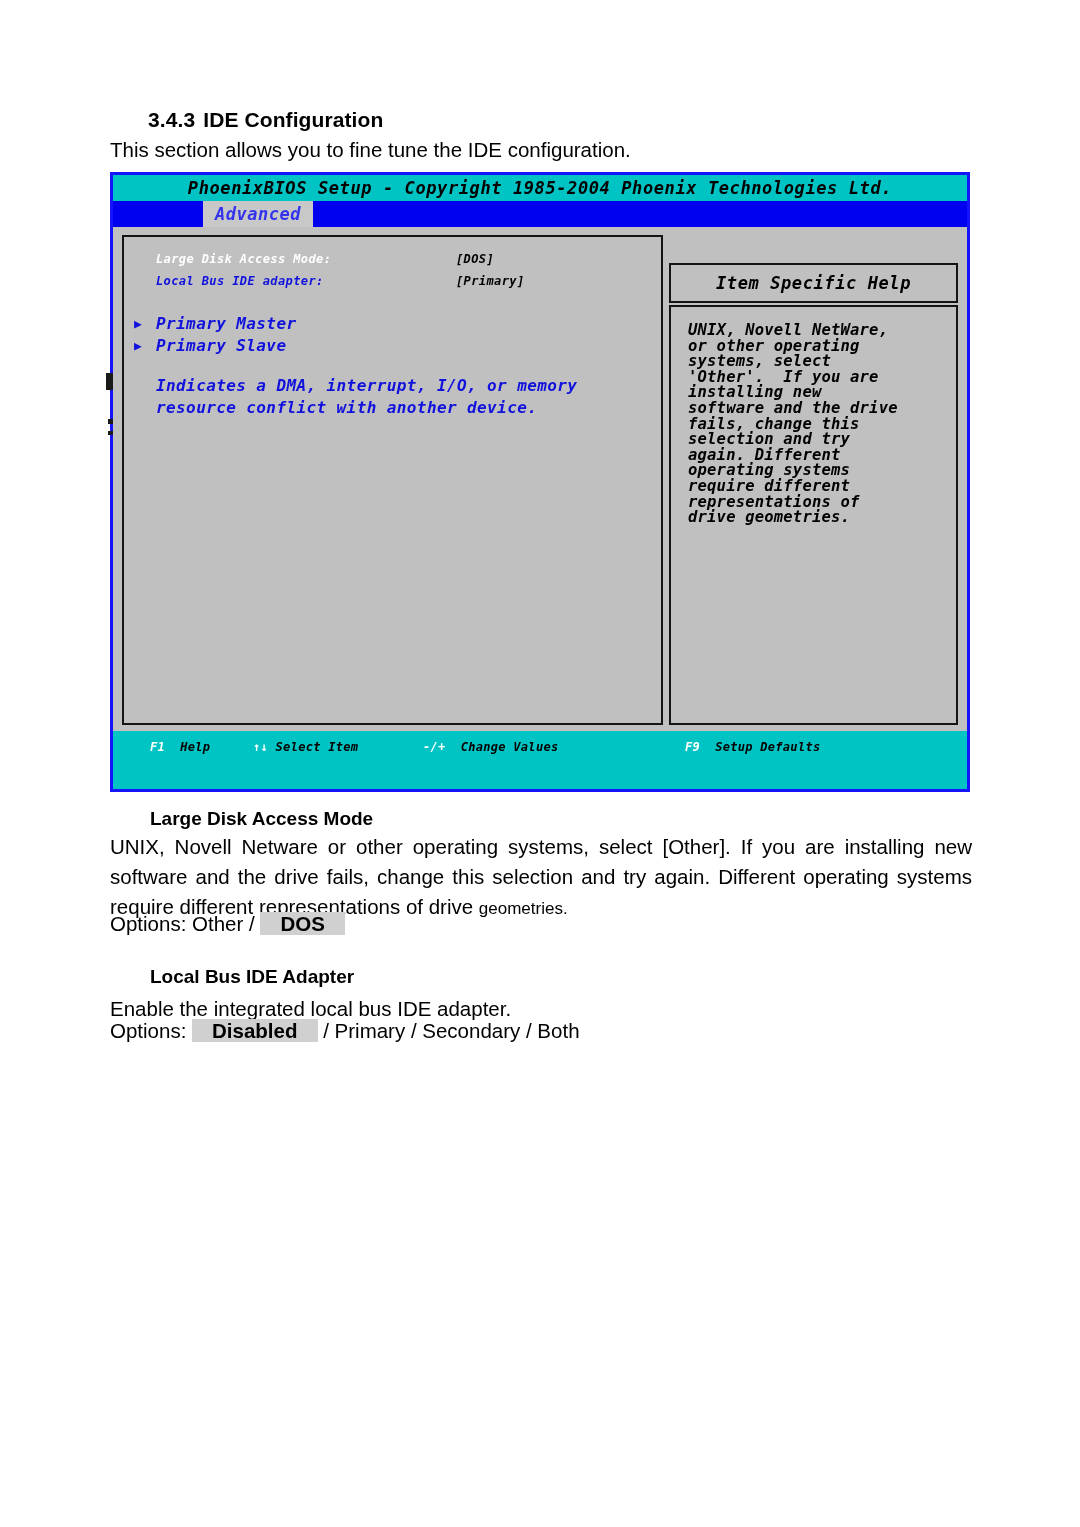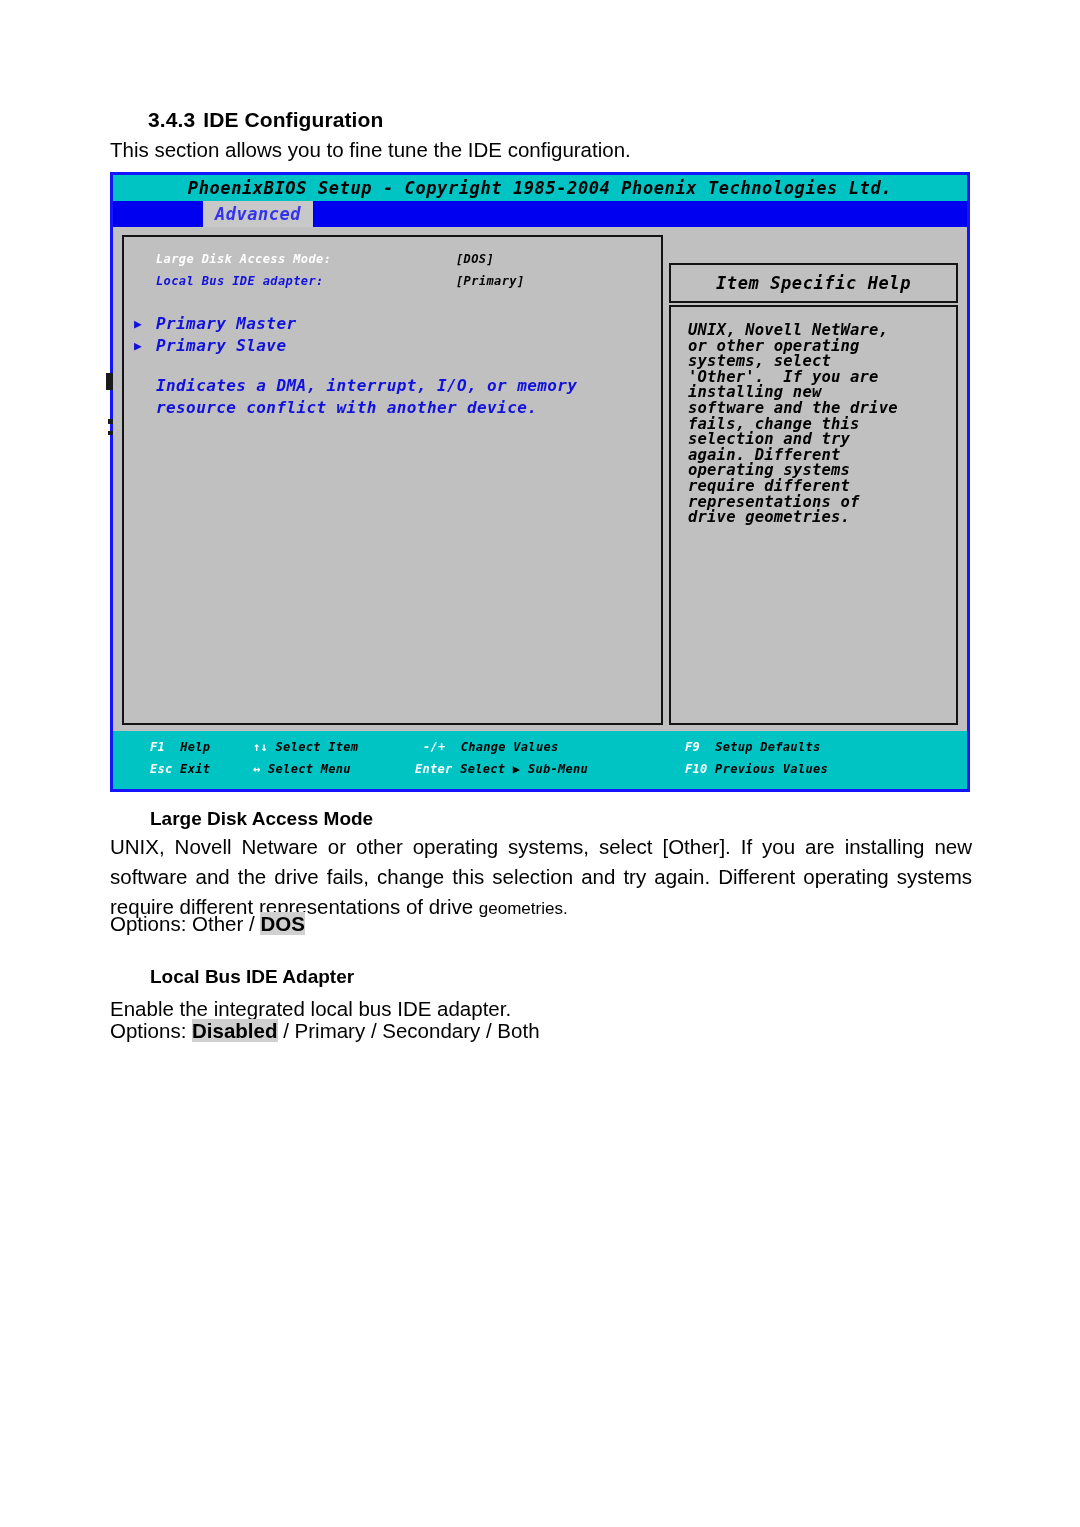--- a/index.html
+++ b/index.html
@@ -269,21 +269,21 @@
   .para .small { font-size: 17px; }
   .oneline {
     position: absolute;
     left: 110px;
     font-size: 20.5px;
     white-space: nowrap;
   }
   .hl {
     background: #d0d0d0;
     font-weight: bold;
-    padding: 0 0;
+    padding: 0 20px;
   }
 </style>
 </head>
 <body>
 
 <div class="page">
 
   <div class="heading">
     <span class="num">3.4.3</span><span>IDE Configuration</span>
   </div>
@@ -350,26 +350,20 @@
 
     </div>
 
     <div class="bios-footer">
       <div class="fkrow r1">
         <span class="fk" style="left:25px"><span class="k">F1</span>&nbsp;&nbsp;<span class="d">Help</span></span>
         <span class="fk" style="left:128px"><span class="k">↑↓</span>&nbsp;<span class="d">Select Item</span></span>
         <span class="fk" style="left:298px"><span class="k">-/+</span>&nbsp;&nbsp;<span class="d">Change Values</span></span>
         <span class="fk" style="left:560px"><span class="k">F9</span>&nbsp;&nbsp;<span class="d">Setup Defaults</span></span>
       </div>
-      <div class="fkrow r2">
-        <span class="fk" style="left:25px"><span class="k">Esc</span>&nbsp;<span class="d">Exit</span></span>
-        <span class="fk" style="left:128px"><span class="k">↔</span>&nbsp;<span class="d">Select Menu</span></span>
-        <span class="fk" style="left:290px"><span class="k">Enter</span>&nbsp;<span class="d">Select ▶ Sub-Menu</span></span>
-        <span class="fk" style="left:560px"><span class="k">F10</span>&nbsp;<span class="d">Previous Values</span></span>
-      </div>
     </div>
 
     <div class="artifact" style="left:-7px; top:198px; width:7px; height:17px;"></div>
     <div class="artifact" style="left:-5px; top:244px; width:5px; height:5px;"></div>
     <div class="artifact" style="left:-5px; top:256px; width:5px; height:4px;"></div>
   </div>
 
   <div class="sec-title" style="top:808px">Large Disk Access Mode</div>
   <div class="para" style="top:832px"><span>UNIX, Novell Netware or other operating systems, select [Other].  If you are installing new software and the drive fails, change this selection and try again. Different operating systems require different representations of drive </span><span class="small">geometries.</span></div>
   <div class="oneline" style="top:912px"><span>Options: Other / </span><span class="hl">DOS</span><span></span></div>

